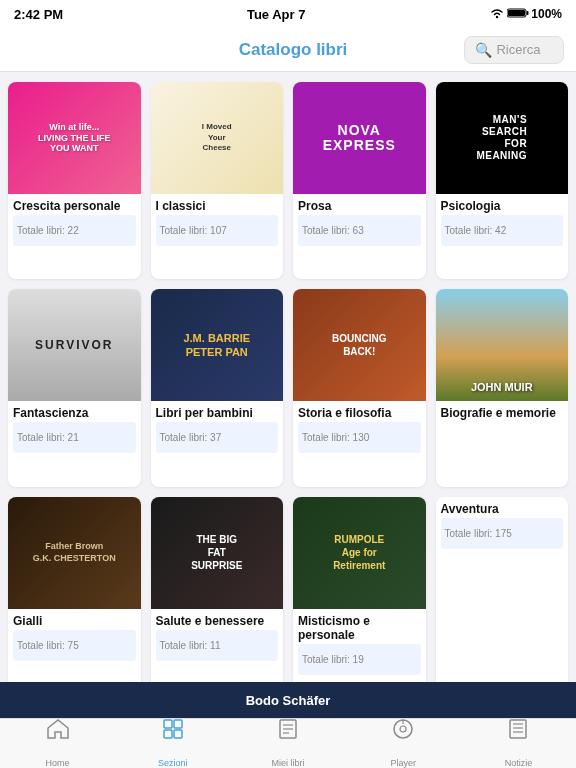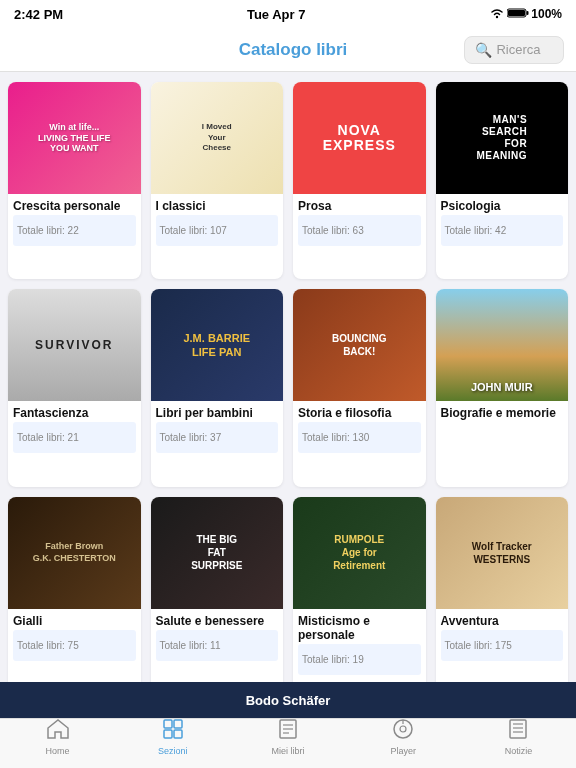--- a/index.html
+++ b/index.html
@@ -124,21 +124,21 @@
       font-size: 8px;
       font-weight: 700;
       color: #333;
       text-align: center;
       line-height: 1.3;
       padding: 4px;
     }
 
     
     .cover-prosa {
-      background: #ef4444;
+      background: #a21caf;
     }
     .cover-prosa-inner {
       font-size: 14px;
       font-weight: 900;
       color: #fff;
       text-align: center;
       line-height: 1.1;
       letter-spacing: 1px;
       text-transform: uppercase;
     }
@@ -284,21 +284,21 @@
       background: #f8f8f8;
       border-top: 1px solid #ddd;
       display: flex;
       align-items: center;
     }
     .tab-item {
       flex: 1;
       display: flex;
       flex-direction: column;
       align-items: center;
-      justify-content: flex-start;
+      justify-content: space-between;
       gap: 2px;
       cursor: pointer;
       height: 100%;
     }
     .tab-icon {
       font-size: 20px;
       color: #8a8a8a;
     }
     .tab-icon.active {
       color: #4a9eda;
@@ -396,21 +396,21 @@
         <div class="cover-fantascienza-inner" style="white-space: pre-line;">SURVIVOR</div>
       </div>
       <div class="category-info">
         <div class="category-name">Fantascienza</div>
         <div class="category-total">Totale libri: 21</div>
       </div>
     </div>
     <div class="category-card">
       <div class="cover cover-bambini">
         <div class="cover-bambini-inner" style="white-space: pre-line;">J.M. BARRIE
-LIFE PAN</div>
+PETER PAN</div>
       </div>
       <div class="category-info">
         <div class="category-name">Libri per bambini</div>
         <div class="category-total">Totale libri: 37</div>
       </div>
     </div>
     <div class="category-card">
       <div class="cover cover-storia">
         <div class="cover-storia-inner" style="white-space: pre-line;">BOUNCING
 BACK!</div>
@@ -454,24 +454,20 @@
         <div class="cover-misticismo-inner" style="white-space: pre-line;">RUMPOLE
 Age for
 Retirement</div>
       </div>
       <div class="category-info">
         <div class="category-name">Misticismo e personale</div>
         <div class="category-total">Totale libri: 19</div>
       </div>
     </div>
     <div class="category-card">
-      <div class="cover cover-avventura">
-        <div class="cover-avventura-inner" style="white-space: pre-line;">Wolf Tracker
-WESTERNS</div>
-      </div>
       <div class="category-info">
         <div class="category-name">Avventura</div>
         <div class="category-total">Totale libri: 175</div>
       </div>
     </div>
   </div>
 
 <div class="bottom-banner">
   <span class="bottom-banner-text">Bodo Schäfer</span>
 </div>

